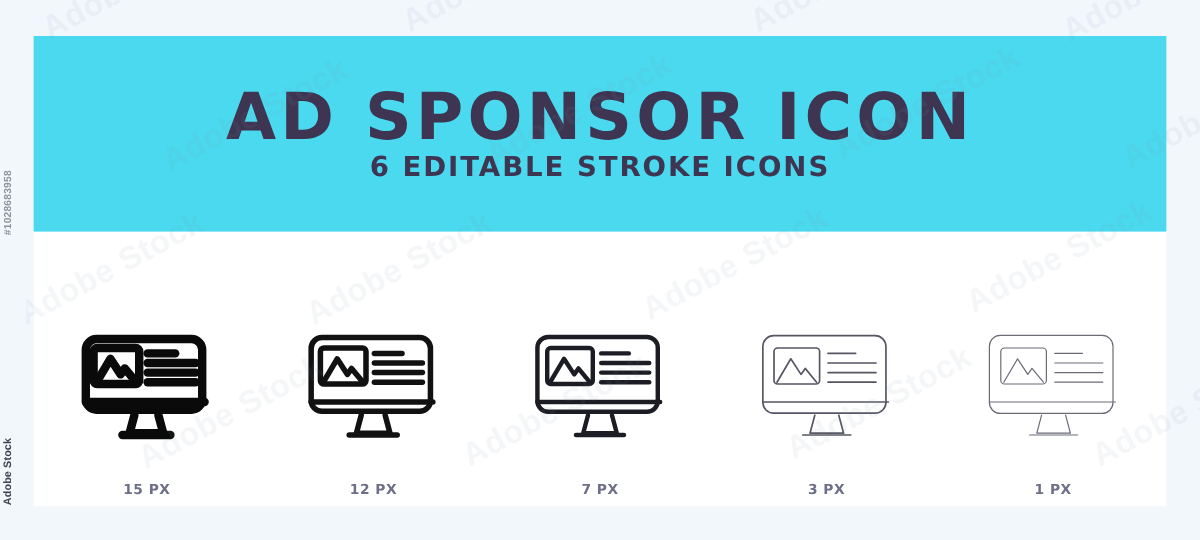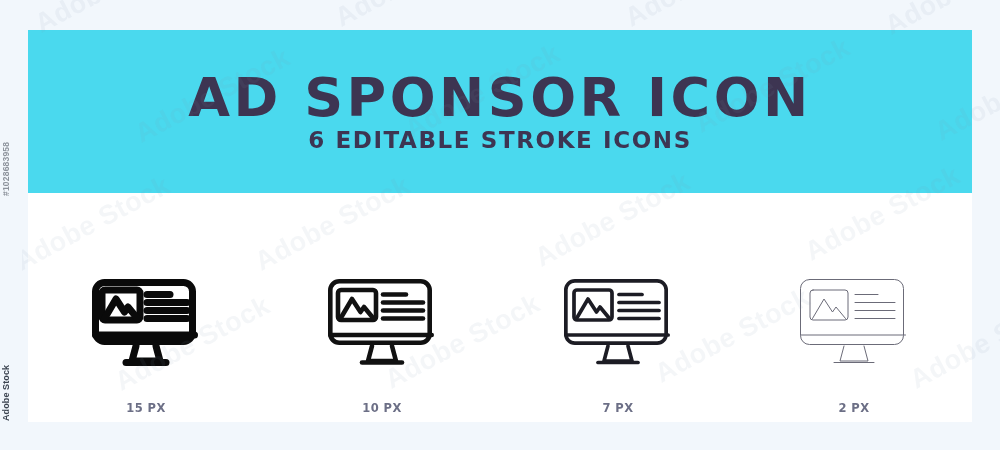--- a/index.html
+++ b/index.html
@@ -202,55 +202,72 @@
             <path d="M 46 69 L 42 84 L 70 84 L 66 69"></path>
             <line x1="36" y1="85.5" x2="76" y2="85.5"></line>
             <rect x="12" y="13" width="38" height="30" rx="3" ry="3"></rect>
             <path d="M 14.5 41.5 L 26 22 L 34.5 35 L 38 30 L 47.5 41.5"></path>
             <line x1="57" y1="17.5" x2="80" y2="17.5"></line>
             <line x1="57" y1="25.5" x2="97" y2="25.5"></line>
             <line x1="57" y1="33.5" x2="97" y2="33.5"></line>
             <line x1="57" y1="41.5" x2="97" y2="41.5"></line>
           </g>
         </svg>
-        <div class="icon-label">10 PX</div>
+        <div class="icon-label">12 PX</div>
       </div>
       <div class="icon-cell">
         <svg class="icon-art" viewBox="0 0 112 92">
           <g fill="none" stroke="#1c1c24" stroke-width="3.7" stroke-linecap="round" stroke-linejoin="round">
             <rect x="3.85" y="3.85" width="100.3" height="62.3" rx="9" ry="9"></rect>
             <line x1="3.85" y1="58" x2="106.15" y2="58"></line>
             <path d="M 46 69 L 42 84 L 70 84 L 66 69"></path>
             <line x1="36" y1="85.5" x2="76" y2="85.5"></line>
             <rect x="12" y="13" width="38" height="30" rx="3" ry="3"></rect>
             <path d="M 14.5 41.5 L 26 22 L 34.5 35 L 38 30 L 47.5 41.5"></path>
             <line x1="57" y1="17.5" x2="80" y2="17.5"></line>
             <line x1="57" y1="25.5" x2="97" y2="25.5"></line>
             <line x1="57" y1="33.5" x2="97" y2="33.5"></line>
             <line x1="57" y1="41.5" x2="97" y2="41.5"></line>
           </g>
         </svg>
         <div class="icon-label">7 PX</div>
       </div>
       <div class="icon-cell">
         <svg class="icon-art" viewBox="0 0 112 92">
+          <g fill="none" stroke="#565663" stroke-width="1.4" stroke-linecap="round" stroke-linejoin="round">
+            <rect x="2.7" y="2.7" width="102.6" height="64.6" rx="9" ry="9"></rect>
+            <line x1="2.7" y1="58" x2="107.3" y2="58"></line>
+            <path d="M 46 69 L 42 84 L 70 84 L 66 69"></path>
+            <line x1="36" y1="85.5" x2="76" y2="85.5"></line>
+            <rect x="12" y="13" width="38" height="30" rx="3" ry="3"></rect>
+            <path d="M 14.5 41.5 L 26 22 L 34.5 35 L 38 30 L 47.5 41.5"></path>
+            <line x1="57" y1="17.5" x2="80" y2="17.5"></line>
+            <line x1="57" y1="25.5" x2="97" y2="25.5"></line>
+            <line x1="57" y1="33.5" x2="97" y2="33.5"></line>
+            <line x1="57" y1="41.5" x2="97" y2="41.5"></line>
+          </g>
+        </svg>
+        <div class="icon-label">3 PX</div>
+      </div>
+      <div class="icon-cell">
+        <svg class="icon-art" viewBox="0 0 112 92">
           <g fill="none" stroke="#6b6b78" stroke-width="1" stroke-linecap="round" stroke-linejoin="round">
             <rect x="2.5" y="2.5" width="103" height="65" rx="9" ry="9"></rect>
             <line x1="2.5" y1="58" x2="107.5" y2="58"></line>
             <path d="M 46 69 L 42 84 L 70 84 L 66 69"></path>
             <line x1="36" y1="85.5" x2="76" y2="85.5"></line>
             <rect x="12" y="13" width="38" height="30" rx="3" ry="3"></rect>
             <path d="M 14.5 41.5 L 26 22 L 34.5 35 L 38 30 L 47.5 41.5"></path>
             <line x1="57" y1="17.5" x2="80" y2="17.5"></line>
             <line x1="57" y1="25.5" x2="97" y2="25.5"></line>
             <line x1="57" y1="33.5" x2="97" y2="33.5"></line>
             <line x1="57" y1="41.5" x2="97" y2="41.5"></line>
           </g>
         </svg>
-        <div class="icon-label">2 PX</div>
+        <div class="icon-label">1 PX</div>
       </div>
     </div>
 
 </div>
 
 <div id="left-rail">
   <div id="rail-id">#1028683958</div>
   <div id="rail-brand">Adobe Stock</div>
 </div>
 

